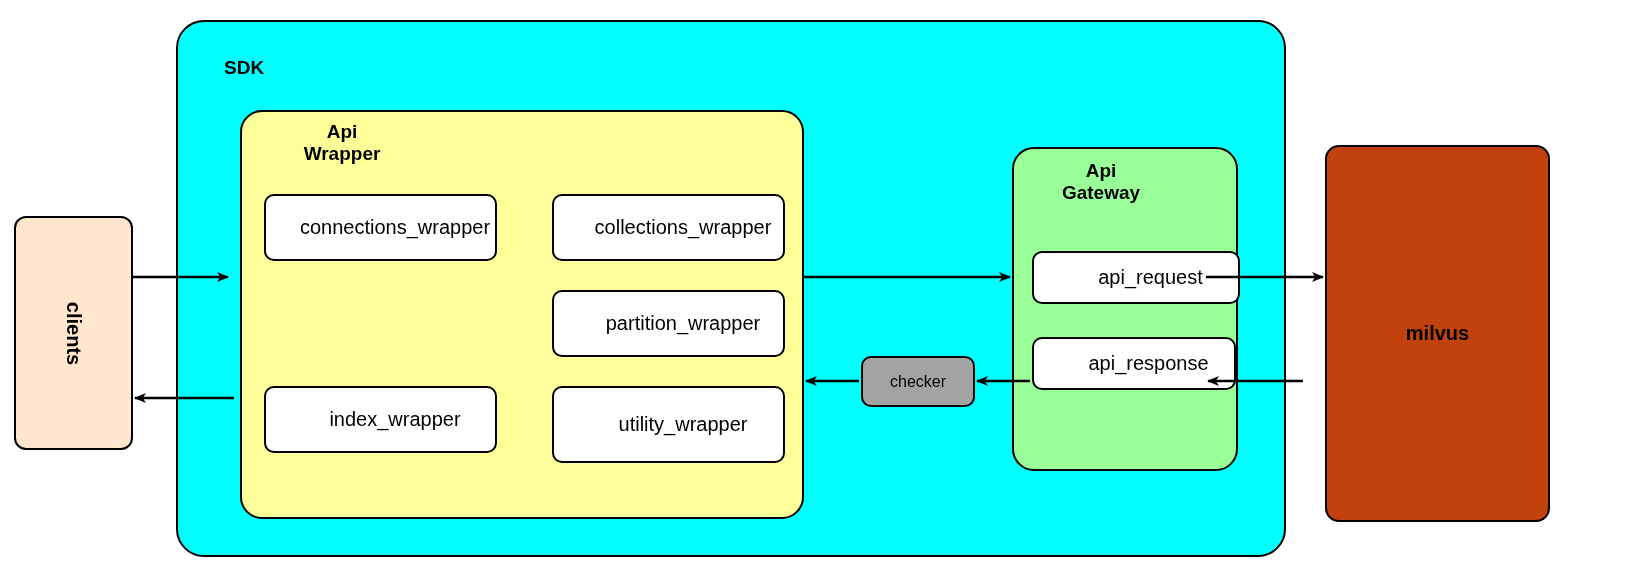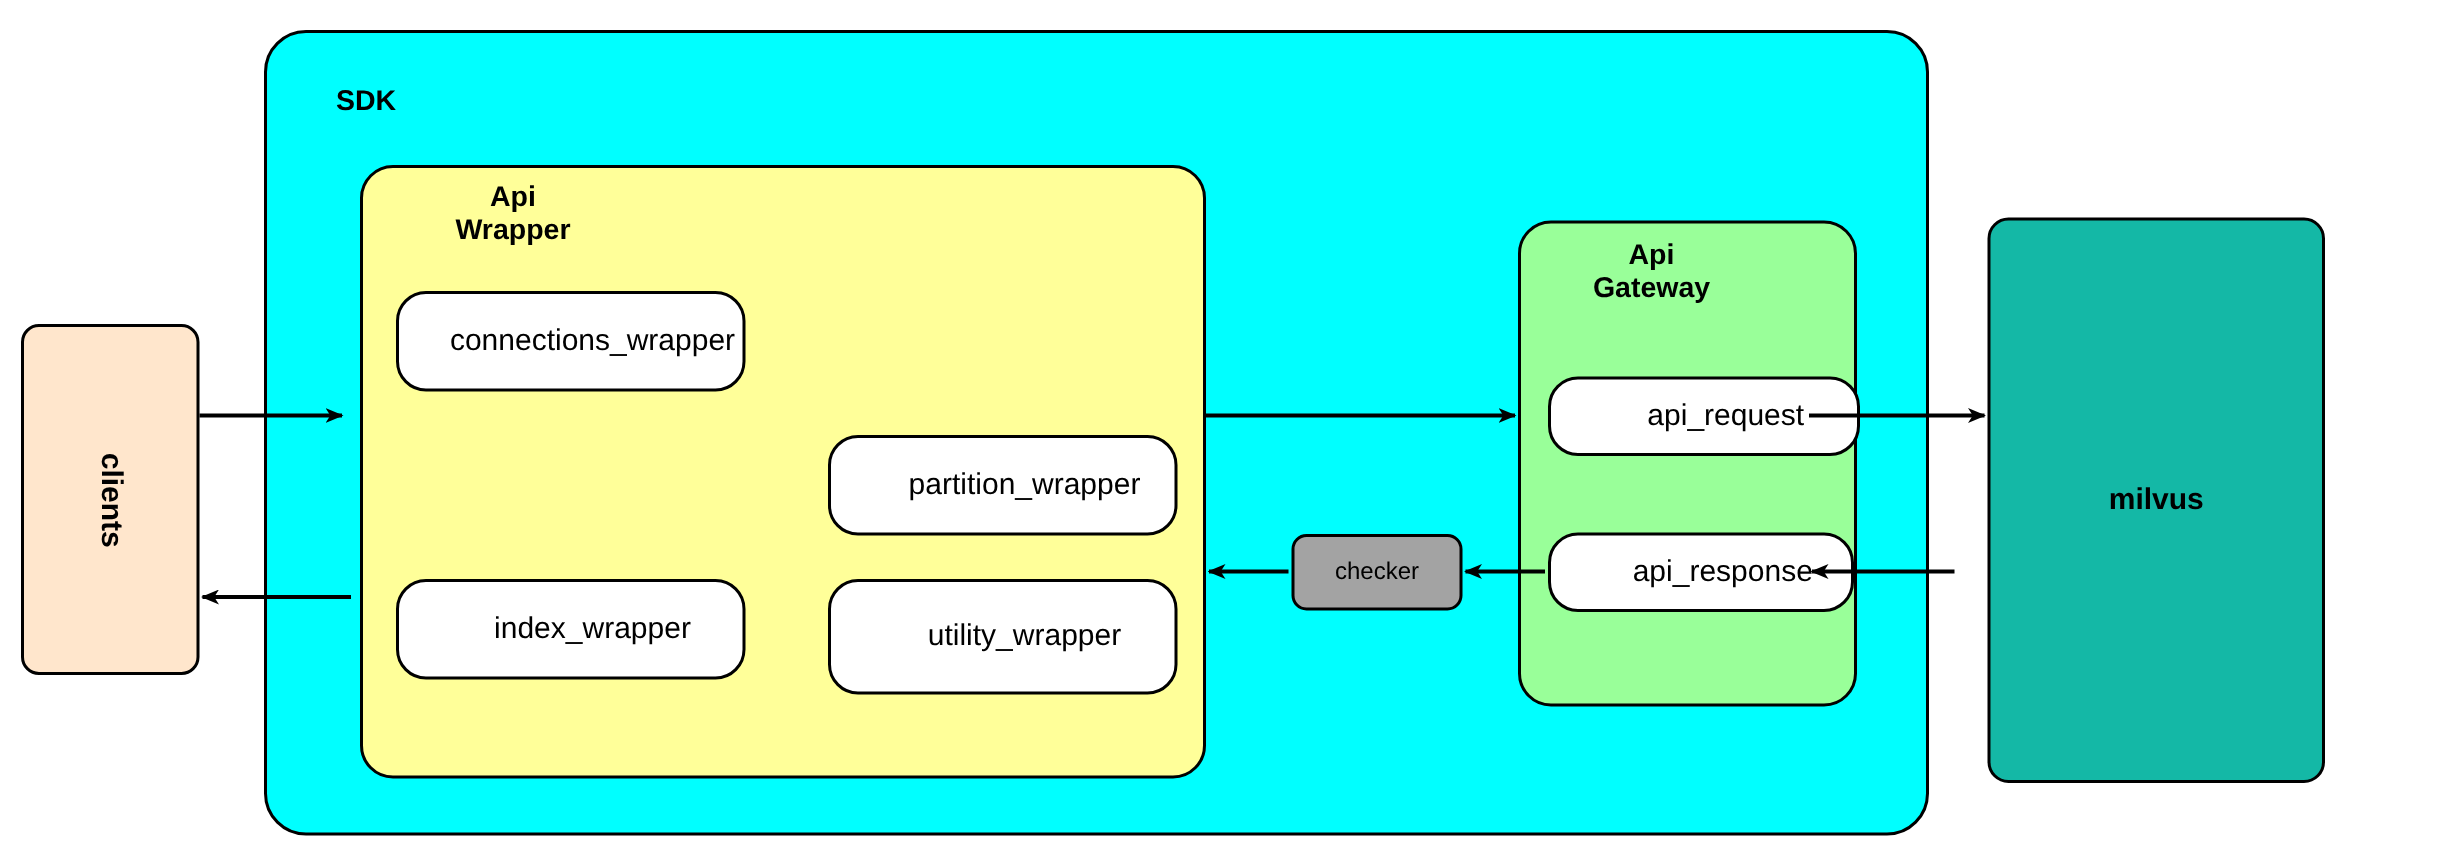--- a/index.html
+++ b/index.html
@@ -81,21 +81,21 @@
   .gateway-label {
     left: 18px;
     top: 11px;
     width: 138px;
     text-align: center;
   }
 
   
   .leaf {
     background: #ffffff;
-    border-radius: 20px;
+    border-radius: 10px;
     font-size: 20px;
     text-align: center;
     padding-left: 29px;
   }
 
   
   .box-clients {
     left: 14px;
     top: 216px;
     width: 119px;
@@ -109,21 +109,21 @@
     font-weight: bold;
     font-size: 20px;
   }
 
   
   .box-milvus {
     left: 1325px;
     top: 145px;
     width: 225px;
     height: 377px;
-    background: #14b8a6;
+    background: #c2410c;
     border-radius: 14px;
     font-weight: bold;
     font-size: 20px;
   }
 
   
   .box-checker {
     left: 861px;
     top: 356px;
     width: 114px;
@@ -157,39 +157,42 @@
   </div>
 
   <div class="node container-wrapper">
     <span class="container-label wrapper-label">Api
 Wrapper</span>
   </div>
 
   <div class="node leaf" style="left:264px; top:194px; width:233px; height:67px;">
     <span>connections_wrapper</span>
   </div>
+  <div class="node leaf" style="left:552px; top:194px; width:233px; height:67px;">
+    <span>collections_wrapper</span>
+  </div>
   <div class="node leaf" style="left:552px; top:290px; width:233px; height:67px;">
     <span>partition_wrapper</span>
   </div>
   <div class="node leaf" style="left:264px; top:386px; width:233px; height:67px;">
     <span>index_wrapper</span>
   </div>
   <div class="node leaf" style="left:552px; top:386px; width:233px; height:77px;">
     <span>utility_wrapper</span>
   </div>
 
   <div class="node container-gateway">
     <span class="container-label gateway-label">Api
 Gateway</span>
   </div>
 
   <div class="node leaf" style="left:1032px; top:251px; width:208px; height:53px;">
     <span>api_request</span>
   </div>
-  <div class="node leaf" style="left:1032px; top:355px; width:204px; height:53px;">
+  <div class="node leaf" style="left:1032px; top:337px; width:204px; height:53px;">
     <span>api_response</span>
   </div>
 
   <div class="node box-checker">
     <span>checker</span>
   </div>
 
   <div class="node box-milvus">
     <span>milvus</span>
   </div>

